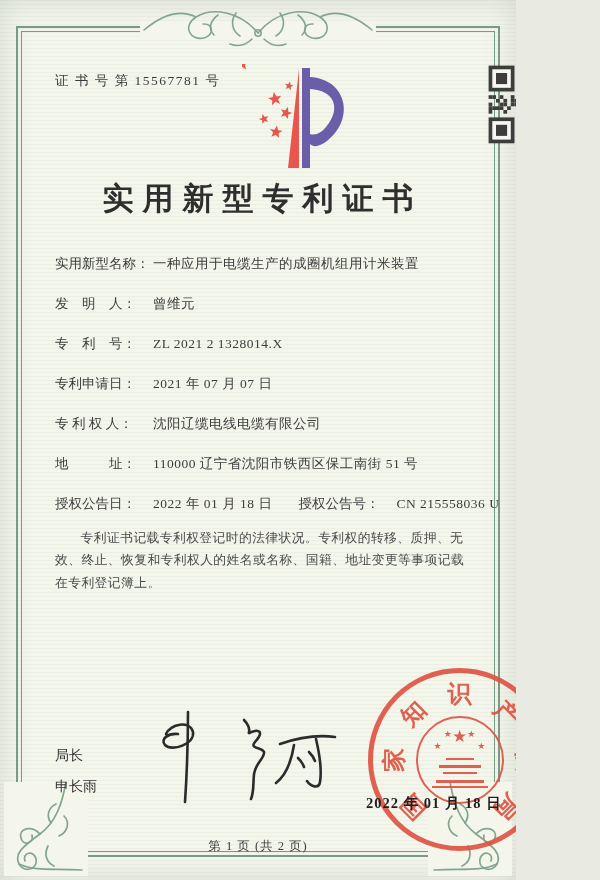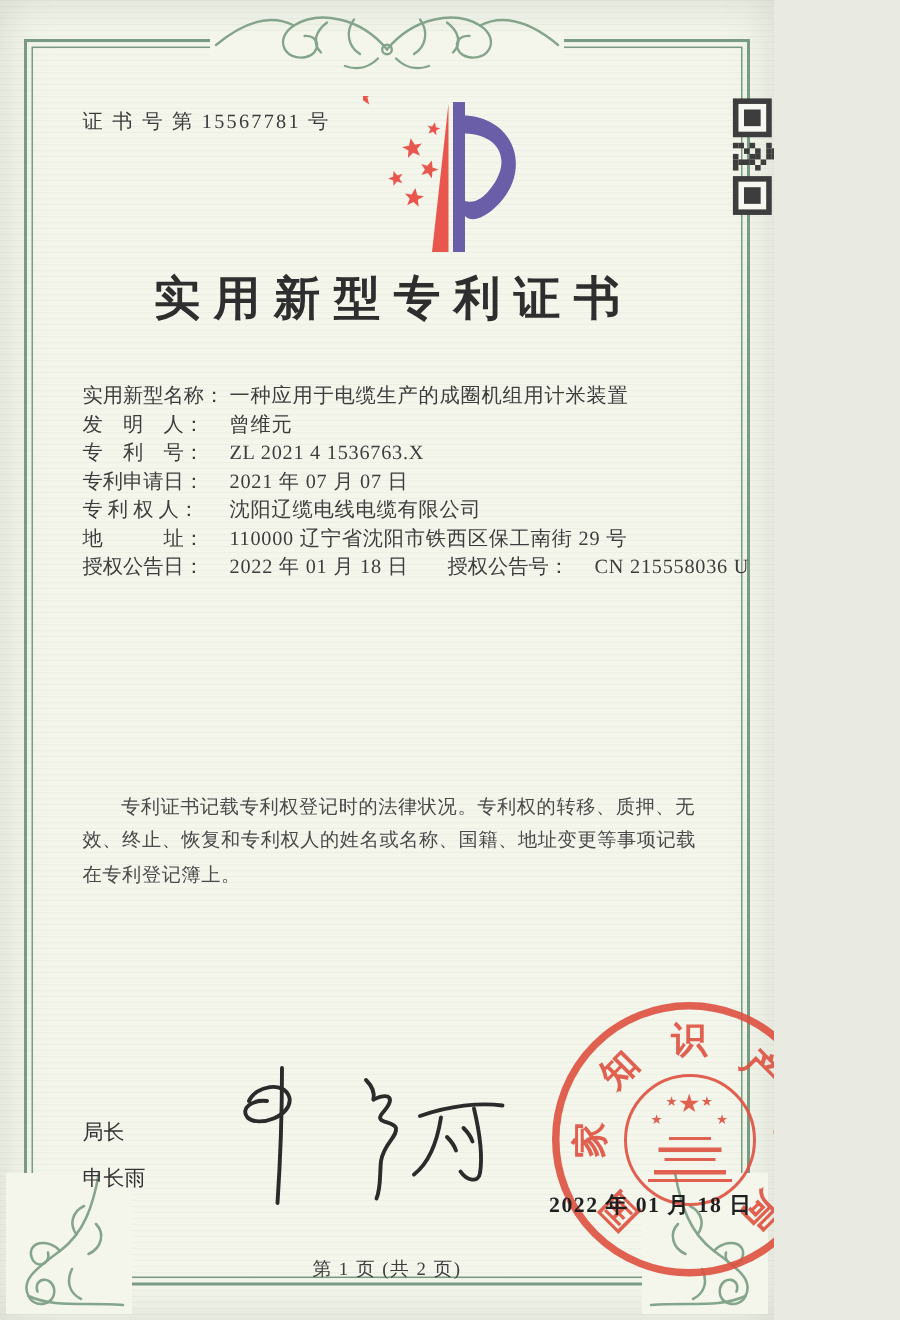--- a/index.html
+++ b/index.html
@@ -42,21 +42,21 @@
   
   .cert-no{position:absolute;left:55px;top:72px;font-size:13.5px;letter-spacing:1.5px;color:#3c3c3c;}
   .logo{position:absolute;left:242px;top:64px;width:122px;height:114px;}
   .qr{position:absolute;left:487px;top:64px;width:82px;height:82px;}
   
   .title{
     position:absolute;top:178px;left:0;width:100%;text-align:center;
     font-size:31px;font-weight:700;letter-spacing:9px;color:#2e2e2e;text-indent:9px;
   }
   
-  .fields{position:absolute;left:55px;right:36px;top:254px;display:flex;flex-direction:column;font-size:13.5px;color:#3d3d3d;}
+  .fields{position:absolute;left:55px;right:36px;top:254px;display:flex;flex-direction:column;gap:21px;font-size:13.5px;color:#3d3d3d;}
   .frow{display:flex;line-height:19px;}
   .flabel{flex:0 0 98px;white-space:nowrap;}
   .fvalue{white-space:nowrap;letter-spacing:0.5px;}
   .gpair2{margin-left:26px;display:flex;}
   
   .paras{position:absolute;left:55px;right:40px;top:527px;font-size:12.8px;line-height:1.75;color:#4a4a4a;}
   .paras p{text-indent:2em;letter-spacing:0.4px;}
   
   .signer{position:absolute;left:55px;top:740px;font-size:14px;line-height:31px;color:#333;}
   .signature{position:absolute;left:128px;top:700px;width:215px;height:115px;}
@@ -277,33 +277,33 @@
     <div class="frow">
       <span class="flabel">实用新型名称：</span>
       <span class="fvalue">一种应用于电缆生产的成圈机组用计米装置</span>
     </div>
     <div class="frow">
       <span class="flabel">发　明　人：</span>
       <span class="fvalue">曾维元</span>
     </div>
     <div class="frow">
       <span class="flabel">专　利　号：</span>
-      <span class="fvalue">ZL 2021 4 1536763.X</span>
+      <span class="fvalue">ZL 2021 2 1328014.X</span>
     </div>
     <div class="frow">
       <span class="flabel">专利申请日：</span>
       <span class="fvalue">2021 年 07 月 07 日</span>
     </div>
     <div class="frow">
       <span class="flabel">专 利 权 人：</span>
       <span class="fvalue">沈阳辽缆电线电缆有限公司</span>
     </div>
     <div class="frow">
       <span class="flabel">地　　　址：</span>
-      <span class="fvalue">110000 辽宁省沈阳市铁西区保工南街 29 号</span>
+      <span class="fvalue">110000 辽宁省沈阳市铁西区保工南街 51 号</span>
     </div>
     <div class="frow">
       <span class="flabel">授权公告日：</span>
       <span class="fvalue">2022 年 01 月 18 日</span>
       <span class="gpair2">
         <span class="flabel">授权公告号：</span>
         <span class="fvalue">CN 215558036 U</span>
       </span>
     </div>
   </div>

